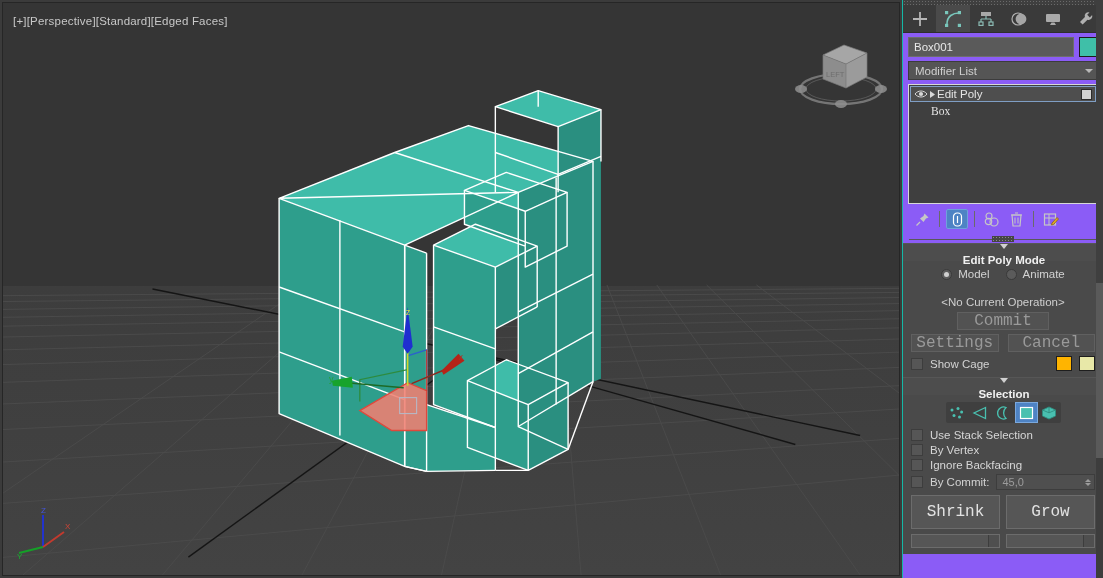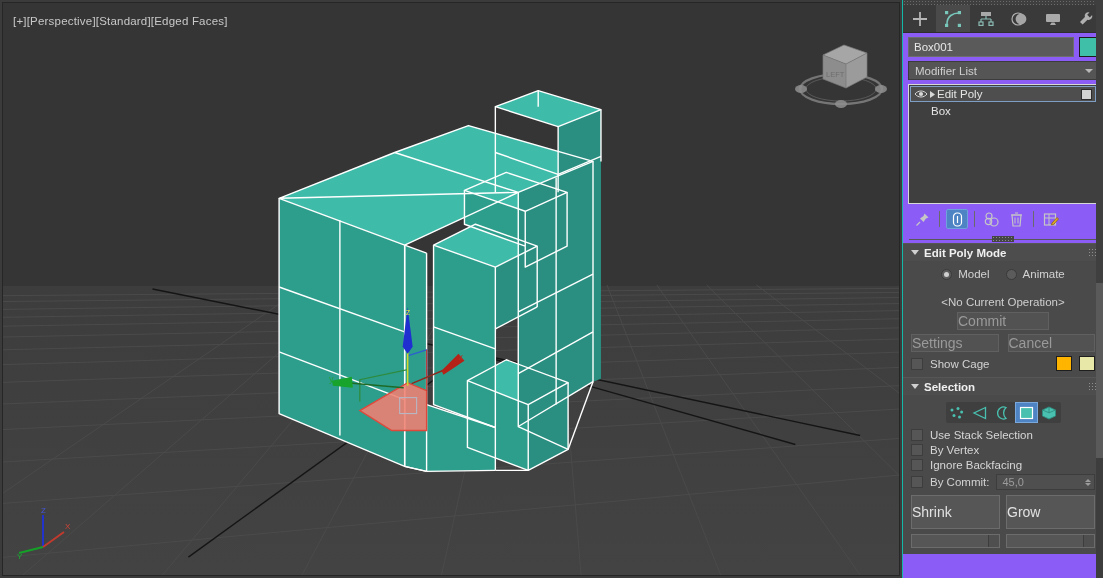--- a/index.html
+++ b/index.html
@@ -93,21 +93,21 @@
     overflow: hidden;
   }
   .stack-item { display: flex; align-items: center; height: 16px; padding-left: 3px; }
   .stack-item.sel {
     background: #4e4e4e; border: 1px solid #7f9ec4; margin: 1px; height: 16px;
   }
   .stack-item .eye { width: 14px; }
   .stack-item .arr { width: 9px; }
   .stack-item .lbl { flex: 1; font-size: 11.5px; color: #e4e4e4; }
   .stack-item .chk { width: 11px; height: 11px; background: #d2d2d2; border: 1px solid #2c2c2c; margin-right: 3px; }
-  .stack-item.child { padding-left: 22px; color: #dcdcdc; }
+  .stack-item.child { padding-left: 22px; color: #dcdcdc; font-family: Liberation Serif, serif; }
 
   .stacktools {
     display: flex; align-items: center; gap: 2px; height: 26px; padding: 4px 6px 0 8px;
   }
   .stacktools .sep { width: 1px; height: 16px; background: #6a6a6a; margin: 0 4px; }
   .stacktools .tbtn { width: 22px; height: 20px; display:flex;align-items:center;justify-content:center; }
   .stacktools .tbtn.on { background: #4e83c4; border: 1px solid #6fa1dc; border-radius: 2px; }
 
   .gripline {
     margin: 5px 0 0 0; height: 8px; position: relative;
@@ -119,21 +119,21 @@
     content:""; position:absolute; left: 50%; transform: translateX(-50%); top: 1px;
     width: 22px; height: 6px;
     background-image: radial-gradient(#8a8a8a 0.6px, transparent 0.7px);
     background-size: 3px 3px; background-color: #454545;
   }
 
   
   .rollout { margin: 0; }
   .rohead {
     height: 18px; background: #4d4d4d; display: flex; align-items: center;
-    padding: 0 6px 0 8px; gap: 5px; border-top: 1px solid #565656;
+    padding: 0 6px 0 8px; gap: 5px; border-top: 1px solid #565656; flex-direction: column;
   }
   .rohead .tri { width:0;height:0;border-left:4px solid transparent;border-right:4px solid transparent;border-top:5px solid #d0d0d0; }
   .rohead .rtitle { font-weight: bold; font-size: 11.5px; color: #f0f0f0; flex:1; }
   .rohead .dots {
     width: 9px; height: 9px;
     background-image: radial-gradient(#8e8e8e 0.6px, transparent 0.7px);
     background-size: 3px 3px;
   }
   .robody { padding: 4px 8px 6px 8px; background: #4a4a4a; }
 
@@ -144,22 +144,22 @@
     border:1px solid #3a3a3a; position: relative;
   }
   .radio.on .dot:after {
     content:""; position:absolute; left:2px; top:2px; width:5px;height:5px;border-radius:50%;
     background:#cfcfcf;
   }
   .center-txt { text-align:center; color:#cfcfcf; font-size:11.5px; margin: 3px 0 4px 0; }
 
   .btn {
     background: #525252; border: 1px solid #606060; color: #9a9a9a;
-    font-size: 14px; height: 18px; line-height: 16px; text-align:left;
-    font-family: Liberation Sans, sans-serif;
+    font-size: 16px; height: 18px; line-height: 16px; text-align:center;
+    font-family: Liberation Mono, monospace;
   }
   .btn.enabled { color: #e2e2e2; background: #565656; border-color: #6c6c6c; }
   .btn-commit { width: 92px; margin: 0 auto 4px auto; display:block; }
   .btn-pair { display:flex; gap: 9px; margin-bottom: 4px; }
   .btn-pair .btn { flex: 1; }
 
   .chk-row { display:flex; align-items:center; gap:7px; margin: 3px 0; }
   .chkbox { width: 12px; height: 12px; background:#565656; border:1px solid #3d3d3d; flex:none; }
   .chk-row .ctxt { color:#d6d6d6; font-size:11.5px; }
 

